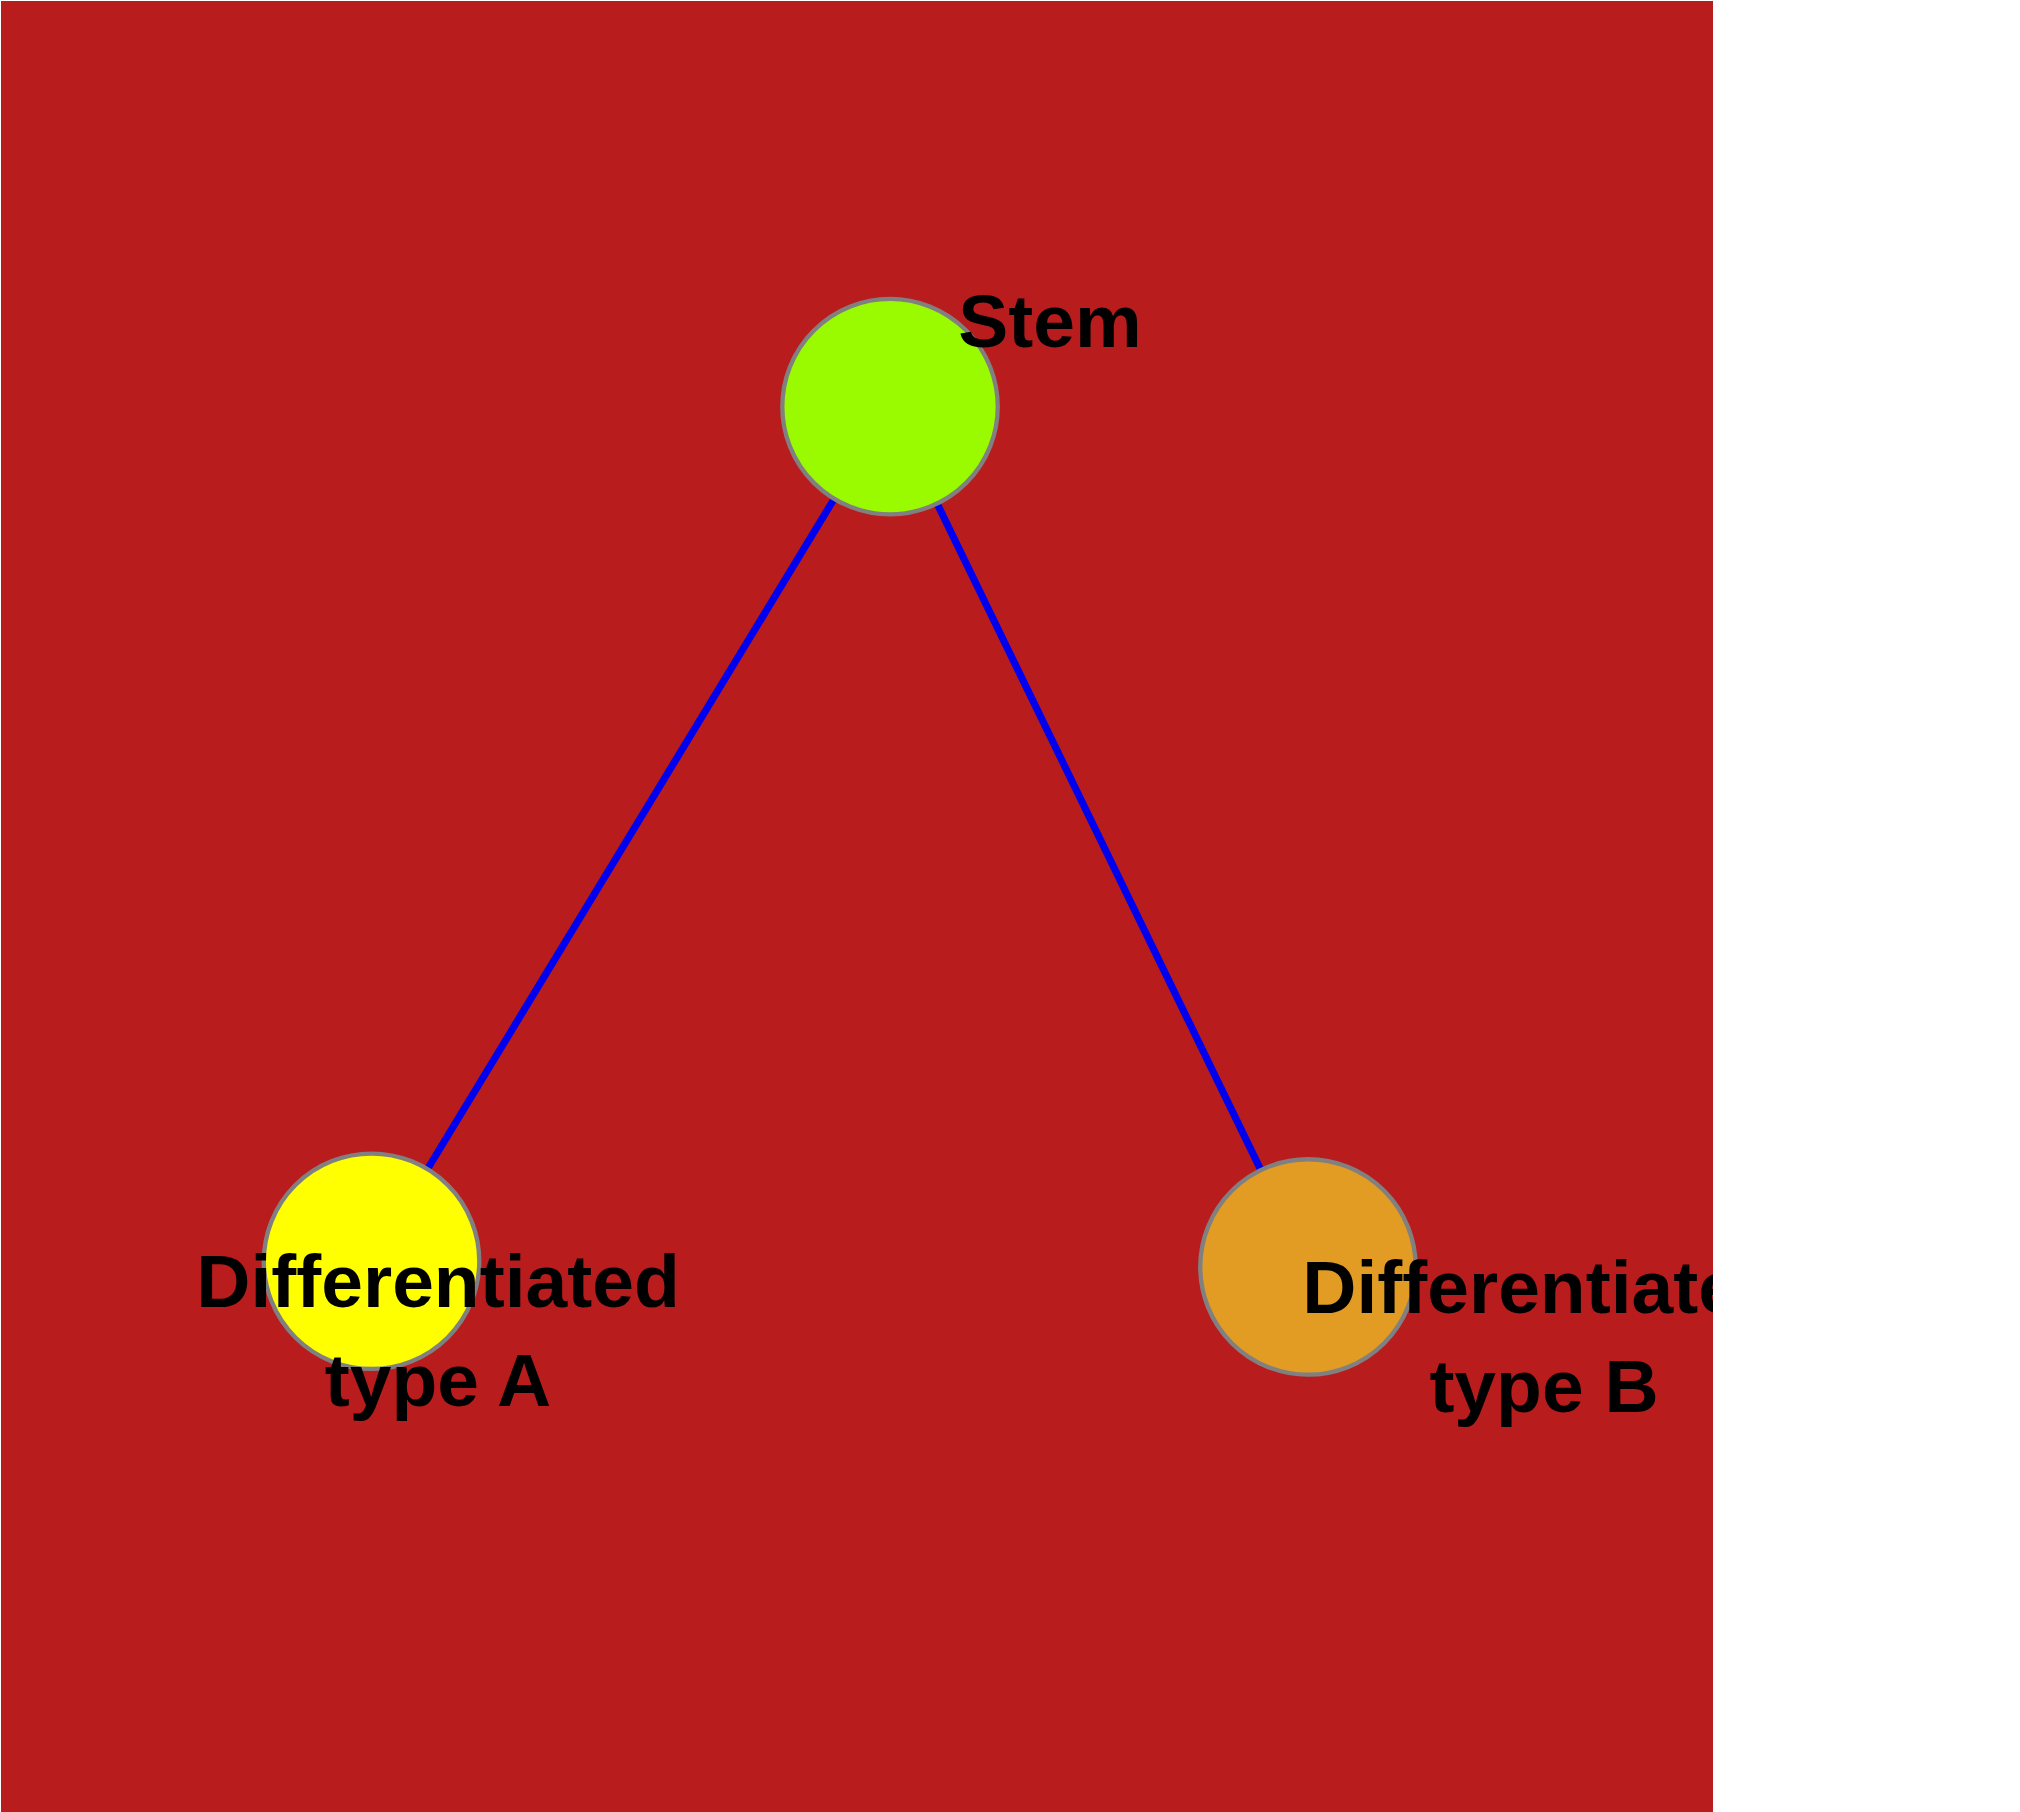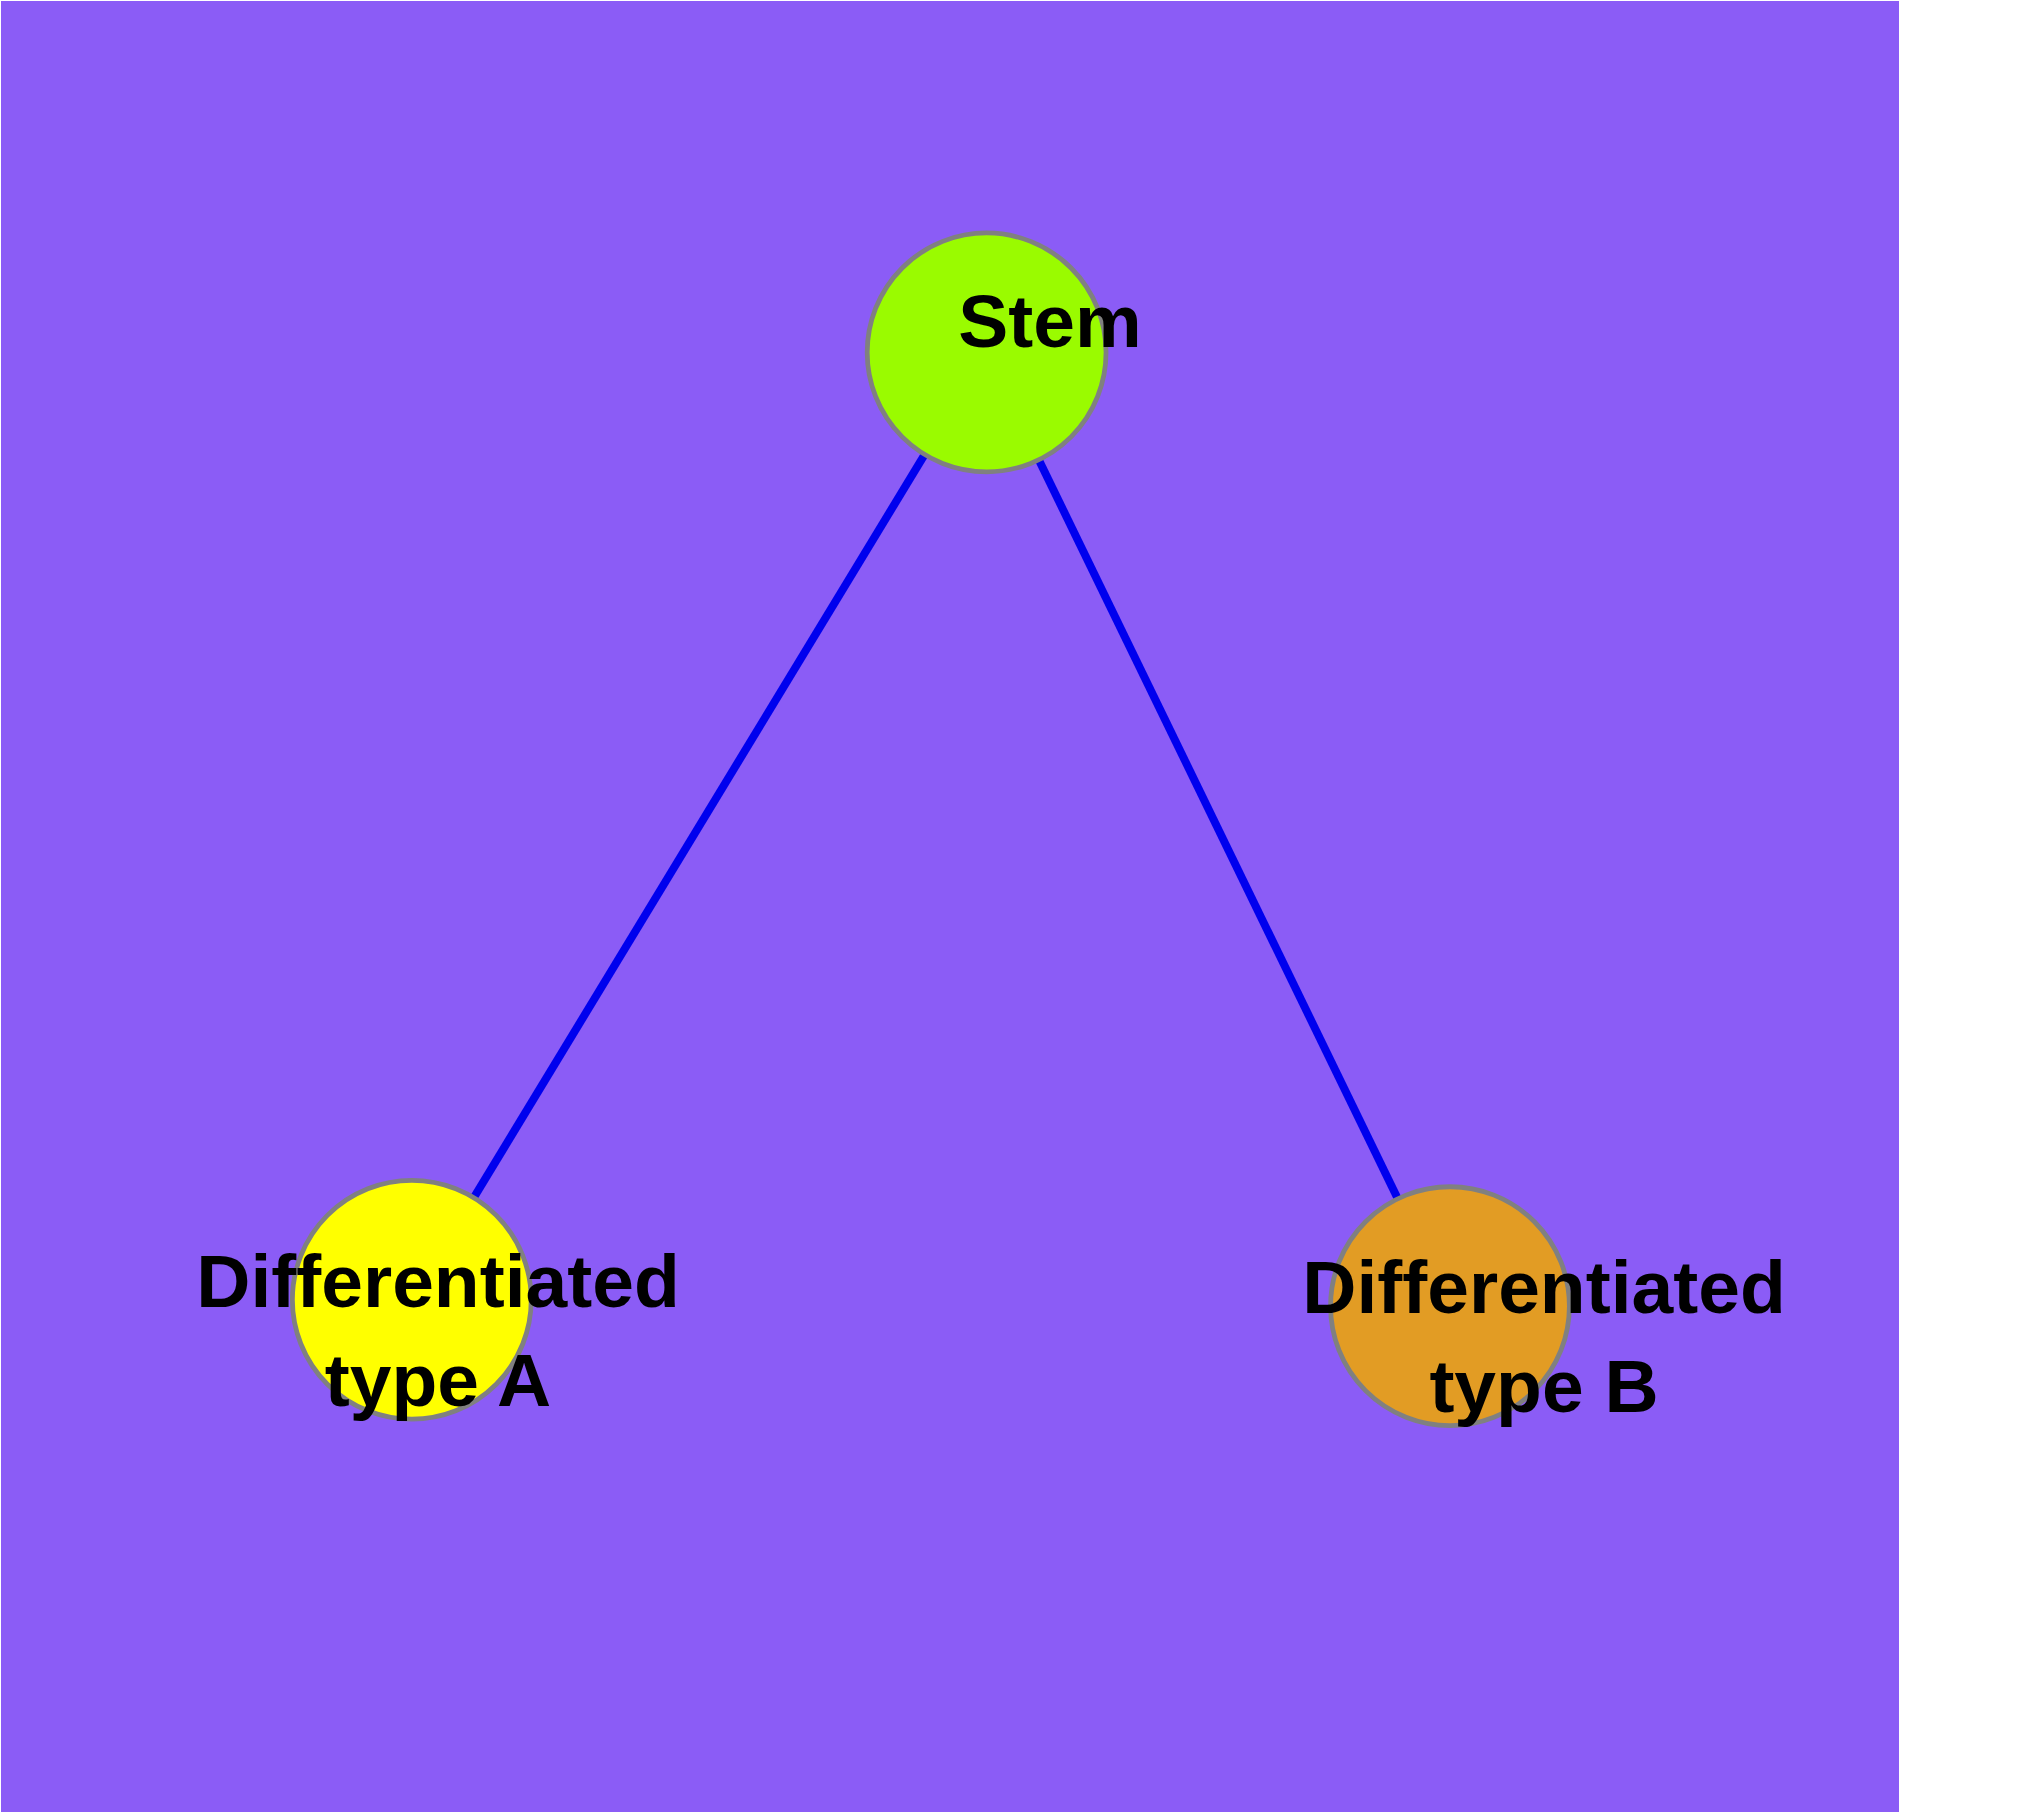--- a/index.html
+++ b/index.html
@@ -2,26 +2,26 @@
 <html style="font-size:13.6px"><head>
 <meta charset="utf-8">
 <style>
   html, body {
     margin: 0;
     padding: 0;
     background: #ffffff;
   }
   .stage {
     position: relative;
-    width: 1899px;
+    width: 1713px;
     height: 1812px;
     box-sizing: border-box;
     border-top: 1.7px solid #ffffff;
     border-left: 0.8px solid #ffffff;
-    background: #8b5cf6;
+    background: #b91c1c;
     overflow: hidden;
     font-family: "Liberation Sans", sans-serif;
   }
   .graph-svg {
     position: absolute;
     top: 0;
     left: 0;
     width: 100%;
     height: 100%;
     display: block;

